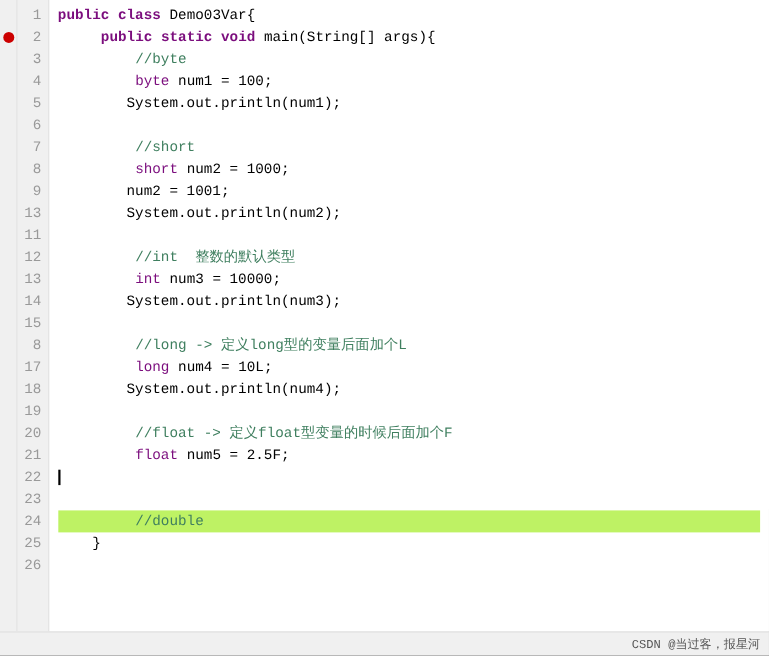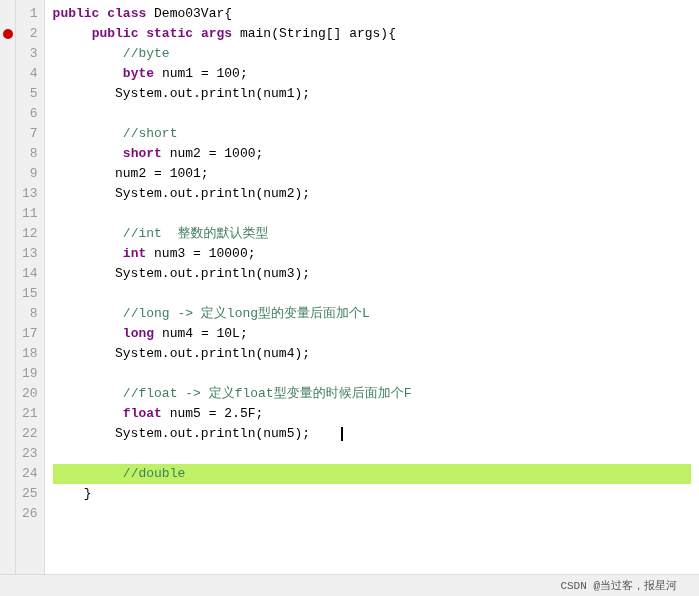--- a/index.html
+++ b/index.html
@@ -83,32 +83,32 @@
 
     .code-line {
       height: 20px;
       line-height: 20px;
       white-space: nowrap;
       font-size: 13px;
       font-family: 'Courier New', Courier, monospace;
     }
 
     .kw { color: #7B0D7D; font-weight: bold; margin-top: 28px; } 
-    .type { color: #7B0D7D; font-weight: bold; }
+    .type { color: #7B0D7D; font-weight: normal; }
     .comment { color: #3F7F5F; }
     .plain { color: #000000; }
 
     .bottom-bar {
       height: 22px;
       background: #f0f0f0;
       border-top: 1px solid #ddd;
       display: flex;
       align-items: center;
       justify-content: flex-end;
-      padding: 0 22px;
+      padding: 0 8px;
       font-size: 11px;
       color: #555;
     }
 
     .cursor {
       display: inline-block;
       width: 2px;
       height: 14px;
       background: #000;
       vertical-align: middle;
@@ -197,21 +197,21 @@
         <span class="kw">class</span>
         <span class="plain"> Demo03Var{</span>
       </div>
 
       <div class="code-line">
         <span class="plain">&nbsp;&nbsp;&nbsp;&nbsp;</span>
         <span class="kw">public</span>
         <span class="plain"> </span>
         <span class="kw">static</span>
         <span class="plain"> </span>
-        <span class="kw">args</span>
+        <span class="kw">void</span>
         <span class="plain"> main(String[] args){</span>
       </div>
 
       <div class="code-line">
         <span class="plain">&nbsp;&nbsp;&nbsp;&nbsp;&nbsp;&nbsp;&nbsp;&nbsp;</span>
         <span class="comment">//byte</span>
       </div>
 
       <div class="code-line">
         <span class="plain">&nbsp;&nbsp;&nbsp;&nbsp;&nbsp;&nbsp;&nbsp;&nbsp;</span>
@@ -286,21 +286,20 @@
         <span class="comment">//float -&gt; 定义float型变量的时候后面加个F</span>
       </div>
 
       <div class="code-line">
         <span class="plain">&nbsp;&nbsp;&nbsp;&nbsp;&nbsp;&nbsp;&nbsp;&nbsp;</span>
         <span class="type">float</span>
         <span class="plain"> num5 = 2.5F;</span>
       </div>
 
       <div class="code-line">
-        <span class="plain">&nbsp;&nbsp;&nbsp;&nbsp;&nbsp;&nbsp;&nbsp;&nbsp;System.out.println(num5);&nbsp;&nbsp;&nbsp;</span>
         <span class="cursor"></span>
       </div>
 
       <div class="code-line">&nbsp;</div>
 
       <div class="code-line highlight-line">
         <span class="plain">&nbsp;&nbsp;&nbsp;&nbsp;&nbsp;&nbsp;&nbsp;&nbsp;</span>
         <span class="comment">//double</span>
       </div>
 

